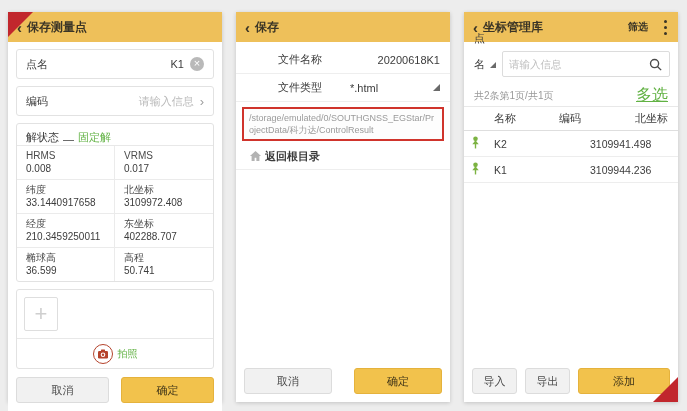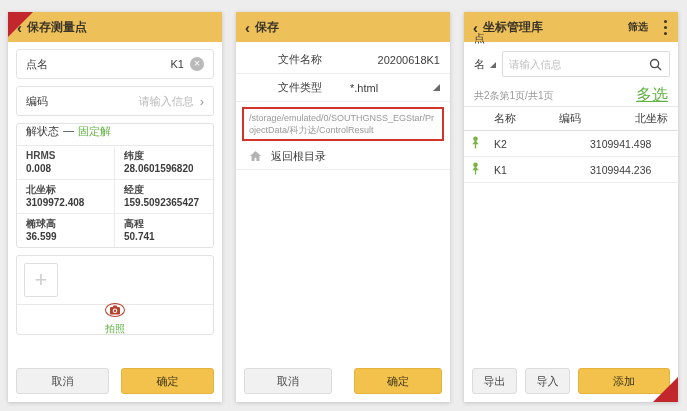--- a/index.html
+++ b/index.html
@@ -42,39 +42,39 @@
   }
   .flabel { color:#3c3c3c; }
   .fvalue { margin-left:auto; color:#3c3c3c; }
   .placeholder { color:#b9b9b9; }
   .chev { color:#9e9e9e; font-size:13px; margin-left:6px; }
   .clear-ic {
     width:14px; height:14px; border-radius:50%; background:#b9b9b9;
     color:#fff; font-size:11px; line-height:13px; text-align:center;
     margin-left:6px; flex:0 0 14px;
   }
-  .sol-row { height:22px; display:flex; align-items:flex-start; padding:0 9px;
+  .sol-row { height:22px; display:flex; align-items:flex-end; padding:0 9px;
     font-size:11px; border-bottom:1px solid #e8e8e8; gap:4px; }
   .green { color:#62b244; }
   .grid2 { display:grid; grid-template-columns:1fr 1fr; }
-  .gcell { padding:3px 9px 4px 9px; border-bottom:1px solid #ebebeb;font-weight:bold; }
+  .gcell { padding:3px 9px 4px 9px; border-bottom:1px solid #ebebeb; }
   .gcell:nth-child(odd) { border-right:1px solid #ebebeb; }
   .grid2 .gcell:nth-last-child(-n+2) { border-bottom:none; }
   .glabel { font-size:10px; color:#4a4a4a; line-height:13px; }
   .gvalue { font-size:10px; color:#3c3c3c; line-height:13px; }
 
   .photo-card { margin:7px 8px 0 8px; border:1px solid #e2e2e2; border-radius:3px; }
   .photo-top { padding:7px; }
   .plus-box {
     width:34px; height:34px; border:1px solid #dedede; border-radius:2px;
     color:#cfcfcf; font-size:22px; font-weight:300;
     display:flex; align-items:center; justify-content:center;
   }
   .photo-bottom { border-top:1px solid #e8e8e8; height:30px;
-    display:flex; align-items:center; justify-content:center; gap:5px;flex-direction:column; }
+    display:flex; align-items:center; justify-content:center; gap:5px; }
   .cam-circle {
     width:20px; height:20px; border:1px solid #b5432c; border-radius:50%;
     display:flex; align-items:center; justify-content:center;
   }
   .take-label { font-size:10px; }
 
   .footer {
     margin-top:auto; padding:8px; display:flex; gap:12px; align-items:center;
     background:#fff;
   }
@@ -103,22 +103,22 @@
   .row2 .val-l { margin-left:28px; }
   .corner-tri { width:0; height:0; border-left:7px solid transparent;
     border-bottom:7px solid #6a6a6a; margin-left:auto; }
   .corner-tri-sm { width:0; height:0; border-left:6px solid transparent;
     border-bottom:6px solid #6a6a6a; margin-left:5px; align-self:flex-end; margin-bottom:9px; }
   .path-box {
     margin:5px 6px 2px 6px; border:2px solid #d0342c;
     padding:3px 5px; font-size:9px; line-height:12px; color:#9a9a9a;
     word-break:break-all; background:#fdfdfd;
   }
-  .nav-row { display:flex; align-items:center; gap:7px; padding:0 12px;
-    height:27px; font-size:11px; border-bottom:1px solid #eee; color:#3c3c3c; }
+  .nav-row { display:flex; align-items:center; gap:1px; padding:0 12px;
+    height:27px; font-size:11px; border-bottom:1px solid #eee; color:#3c3c3c;font-weight:bold; }
   .nav-ic { flex:0 0 16px; height:16px; display:flex; align-items:center; }
 
   
   .search-bar { display:flex; align-items:center; padding:9px 8px 8px 8px; gap:4px; }
   .field-sel { display:flex; align-items:flex-end; font-size:11px; color:#3c3c3c;
     padding:0 2px; height:26px; }
   .field-sel .sel-label { line-height:26px; }
   .search-box { flex:1; border:1px solid #dcdcdc; border-radius:2px; height:26px;
     display:flex; align-items:center; padding:0 6px; gap:4px; background:#fff; }
   .search-box input { border:none; outline:none; flex:1; font-size:10.5px;
@@ -173,30 +173,38 @@
       <span>解状态</span>
       <span>—</span>
       <span class="green">固定解</span>
     </div>
     <div class="grid2">
       <div class="gcell">
         <div class="glabel">HRMS</div>
         <div class="gvalue">0.008</div>
       </div>
       <div class="gcell">
+        <div class="glabel">VRMS</div>
+        <div class="gvalue">0.017</div>
+      </div>
+      <div class="gcell">
         <div class="glabel">纬度</div>
-        <div class="gvalue">28.0601596820</div>
+        <div class="gvalue">33.1440917658</div>
       </div>
       <div class="gcell">
         <div class="glabel">北坐标</div>
         <div class="gvalue">3109972.408</div>
       </div>
       <div class="gcell">
         <div class="glabel">经度</div>
-        <div class="gvalue">159.5092365427</div>
+        <div class="gvalue">210.3459250011</div>
+      </div>
+      <div class="gcell">
+        <div class="glabel">东坐标</div>
+        <div class="gvalue">402288.707</div>
       </div>
       <div class="gcell">
         <div class="glabel">椭球高</div>
         <div class="gvalue">36.599</div>
       </div>
       <div class="gcell">
         <div class="glabel">高程</div>
         <div class="gvalue">50.741</div>
       </div>
     </div>
@@ -324,17 +332,17 @@
         <path d="M12 9l7 9H5z" fill="#7cb342"></path>
         <rect x="10.5" y="17" width="3" height="10" fill="#7cb342"></rect>
       </svg>
     </span>
     <span>K1</span>
     <span class="c2"></span>
     <span class="c3">3109944.236</span>
   </div>
 
   <div class="footer f3">
+    <div class="btn btn-gray">导入</div>
     <div class="btn btn-gray">导出</div>
-    <div class="btn btn-gray">导入</div>
     <div class="btn btn-yellow btn-add">添加</div>
   </div>
 </div>
 
 </body></html>

